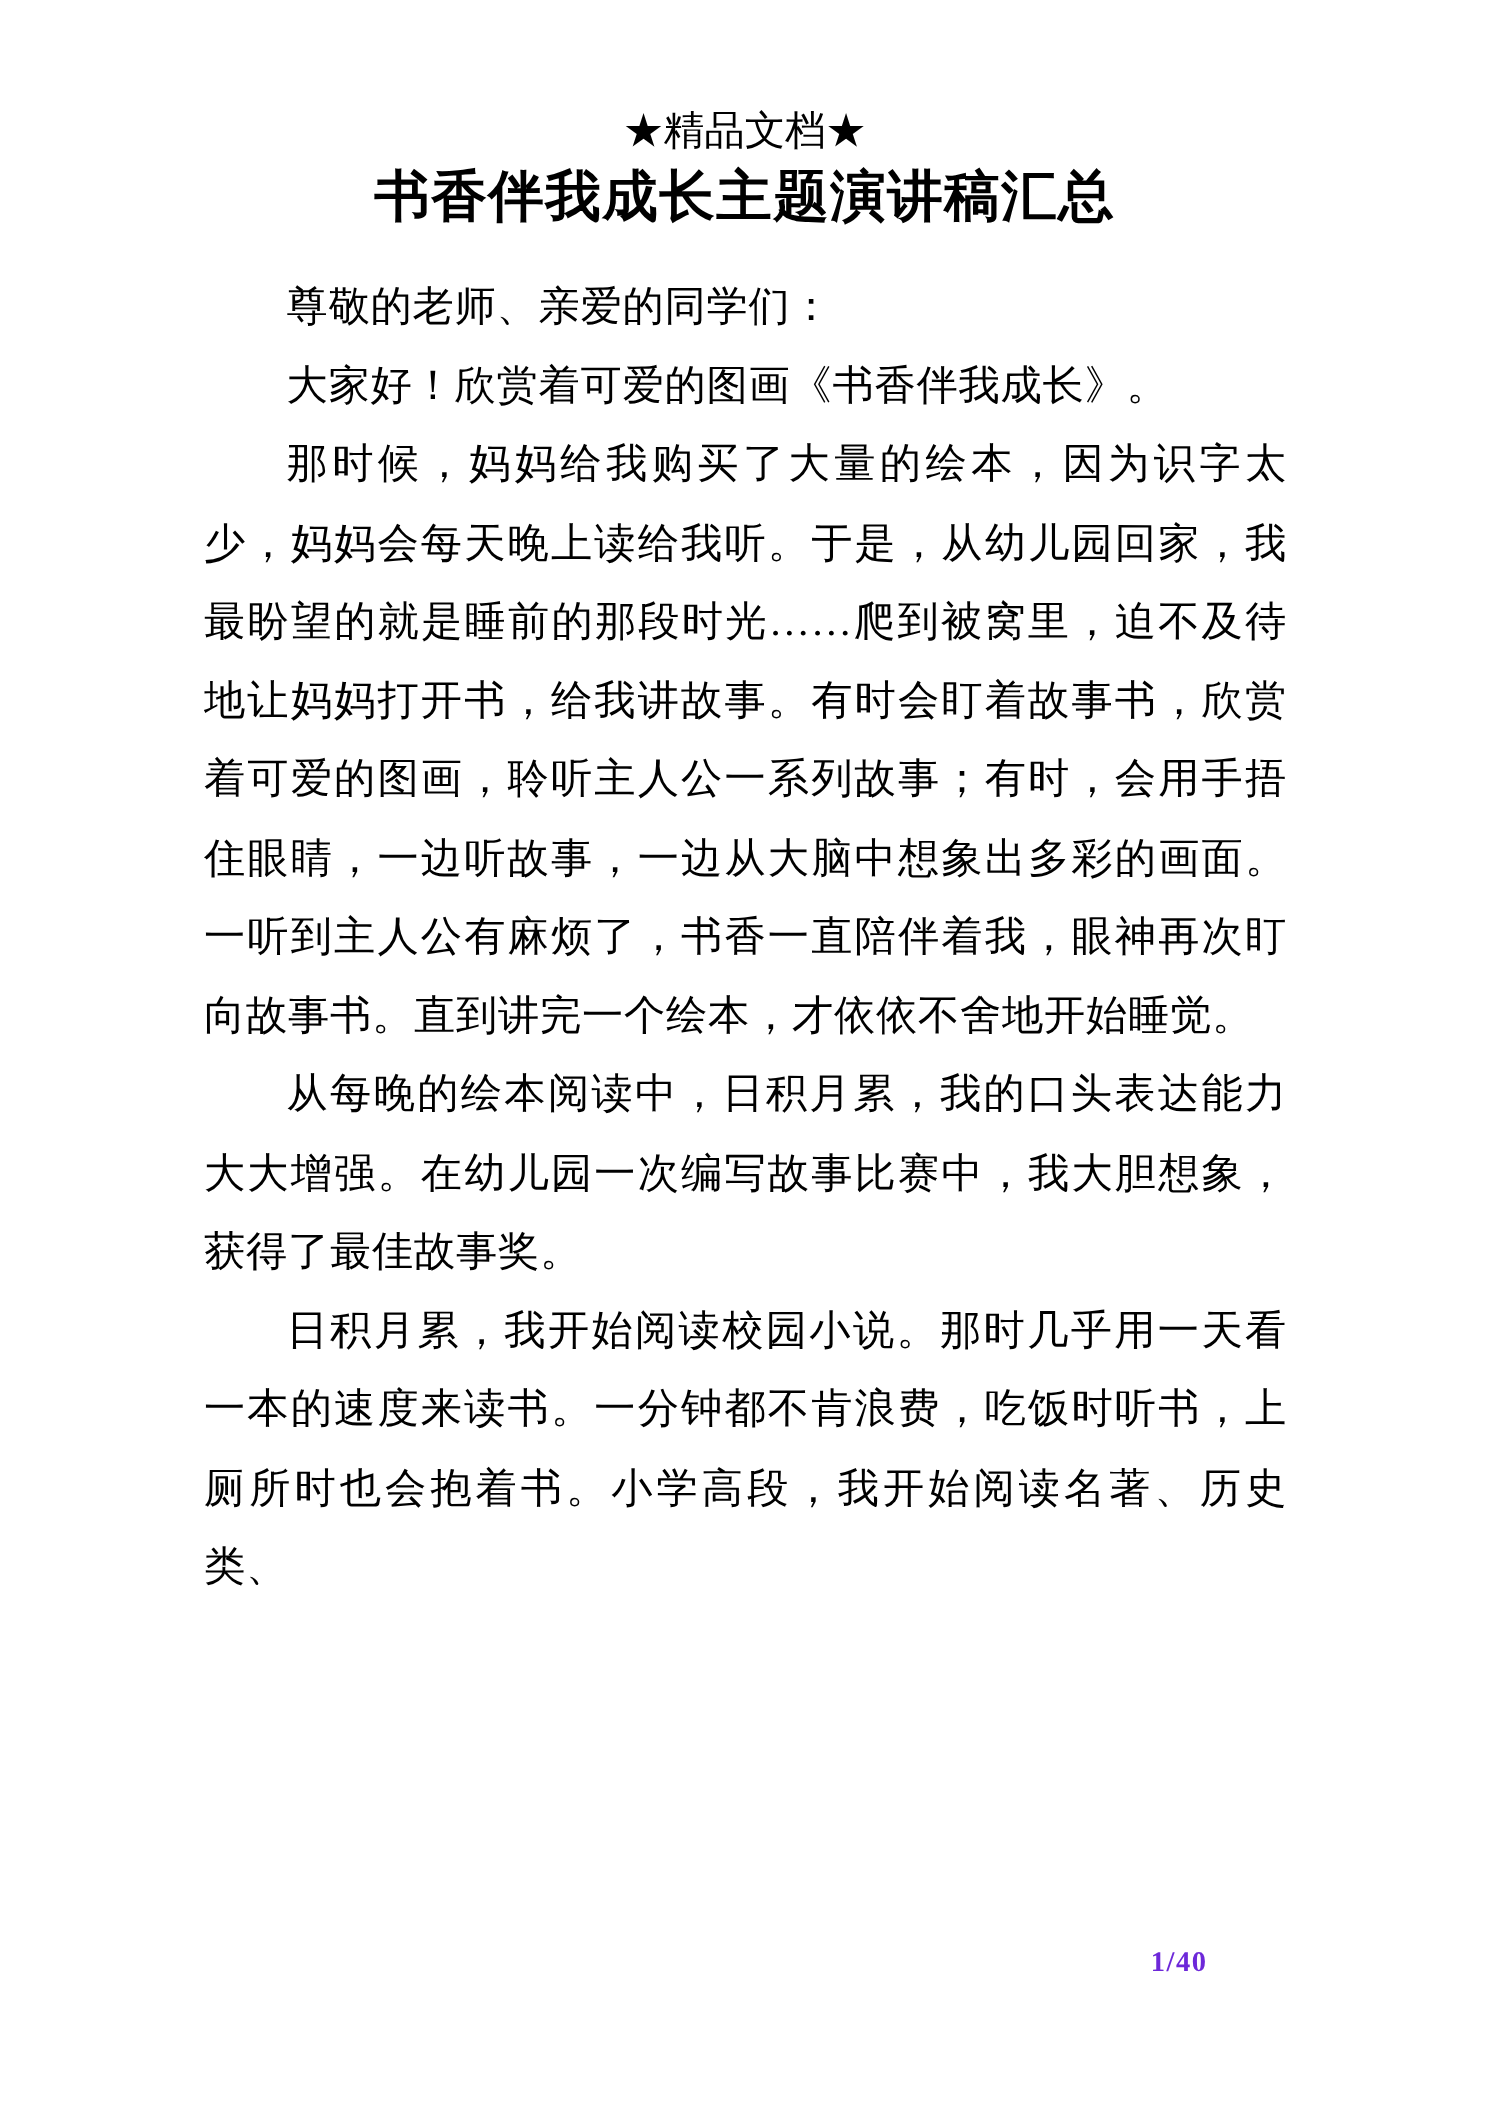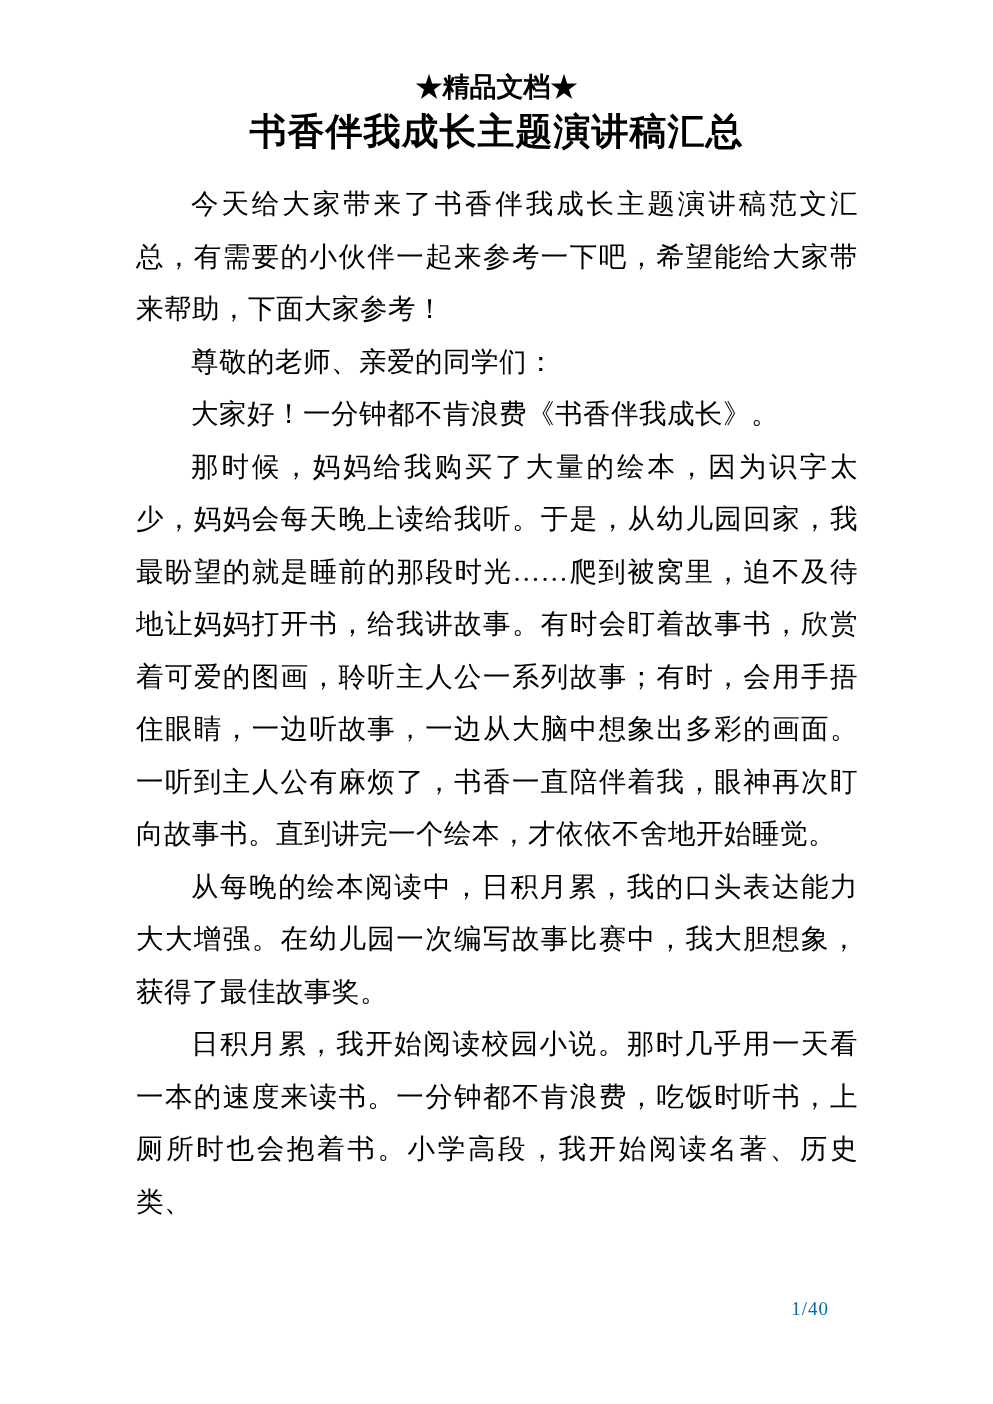--- a/index.html
+++ b/index.html
@@ -20,21 +20,20 @@
   }
   .doc-header {
     position: absolute;
     top: 70px;
     left: 0;
     width: 100%;
     text-align: center;
     font-size: 27px;
     line-height: 34px;
     color: #000000;
-    font-weight: bold;
   }
   .doc-title {
     position: absolute;
     top: 106px;
     left: 0;
     width: 100%;
     margin: 0;
     text-align: center;
     font-size: 37px;
     line-height: 52px;
@@ -54,40 +53,40 @@
     color: #000000;
   }
   .doc-body p {
     margin: 0;
     padding: 0;
     text-indent: 2em;
   }
   .doc-footer {
     position: absolute;
     top: 1297px;
-    right: 164px;
+    right: 188px;
     font-size: 19px;
     line-height: 24px;
     letter-spacing: 1px;
-    color: #0369a1;
+    color: #6d28d9;
+    font-weight: bold;
   }
 </style>
 </head>
 <body>
 
 <div class="page">
 
   <div class="doc-header">★精品文档★</div>
 
   <h1 class="doc-title">书香伴我成长主题演讲稿汇总</h1>
 
   <div class="doc-body">
-      <p>今天给大家带来了书香伴我成长主题演讲稿范文汇总，有需要的小伙伴一起来参考一下吧，希望能给大家带来帮助，下面大家参考！</p>
       <p>尊敬的老师、亲爱的同学们：</p>
-      <p>大家好！一分钟都不肯浪费《书香伴我成长》。</p>
+      <p>大家好！欣赏着可爱的图画《书香伴我成长》。</p>
       <p>那时候，妈妈给我购买了大量的绘本，因为识字太少，妈妈会每天晚上读给我听。于是，从幼儿园回家，我最盼望的就是睡前的那段时光……爬到被窝里，迫不及待地让妈妈打开书，给我讲故事。有时会盯着故事书，欣赏着可爱的图画，聆听主人公一系列故事；有时，会用手捂住眼睛，一边听故事，一边从大脑中想象出多彩的画面。一听到主人公有麻烦了，书香一直陪伴着我，眼神再次盯向故事书。直到讲完一个绘本，才依依不舍地开始睡觉。</p>
       <p>从每晚的绘本阅读中，日积月累，我的口头表达能力大大增强。在幼儿园一次编写故事比赛中，我大胆想象，获得了最佳故事奖。</p>
       <p>日积月累，我开始阅读校园小说。那时几乎用一天看一本的速度来读书。一分钟都不肯浪费，吃饭时听书，上厕所时也会抱着书。小学高段，我开始阅读名著、历史类、</p>
     </div>
 
   <div class="doc-footer">1/40</div>
 
 </div>
 
 </body></html>

